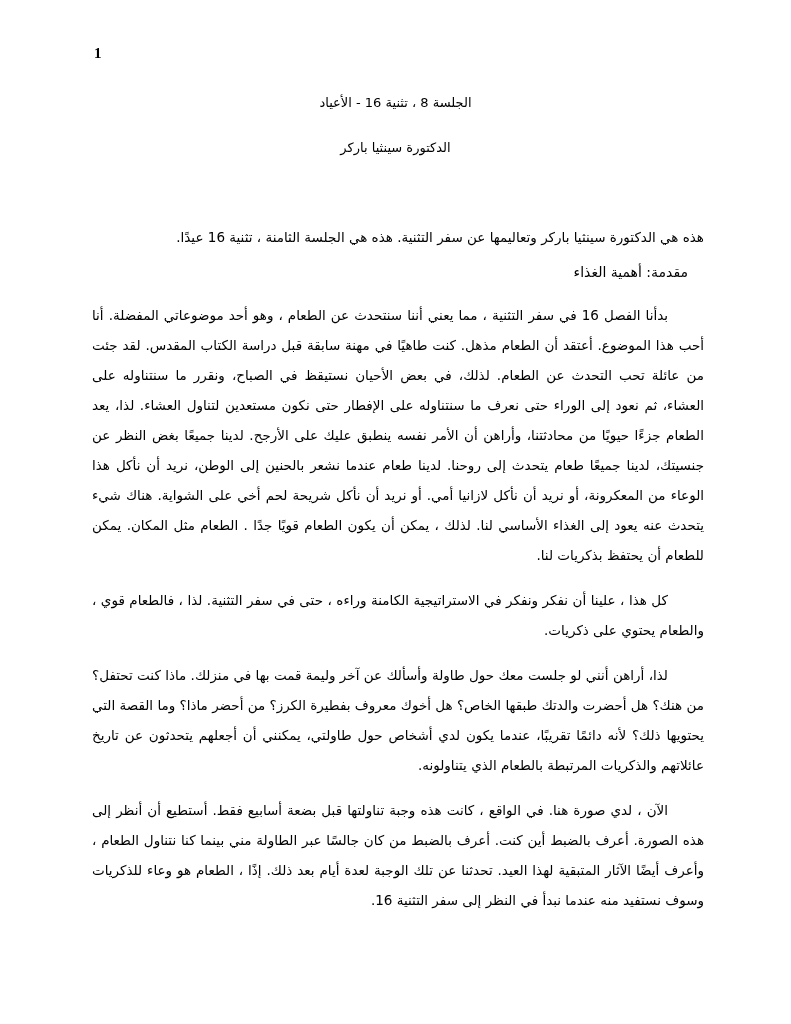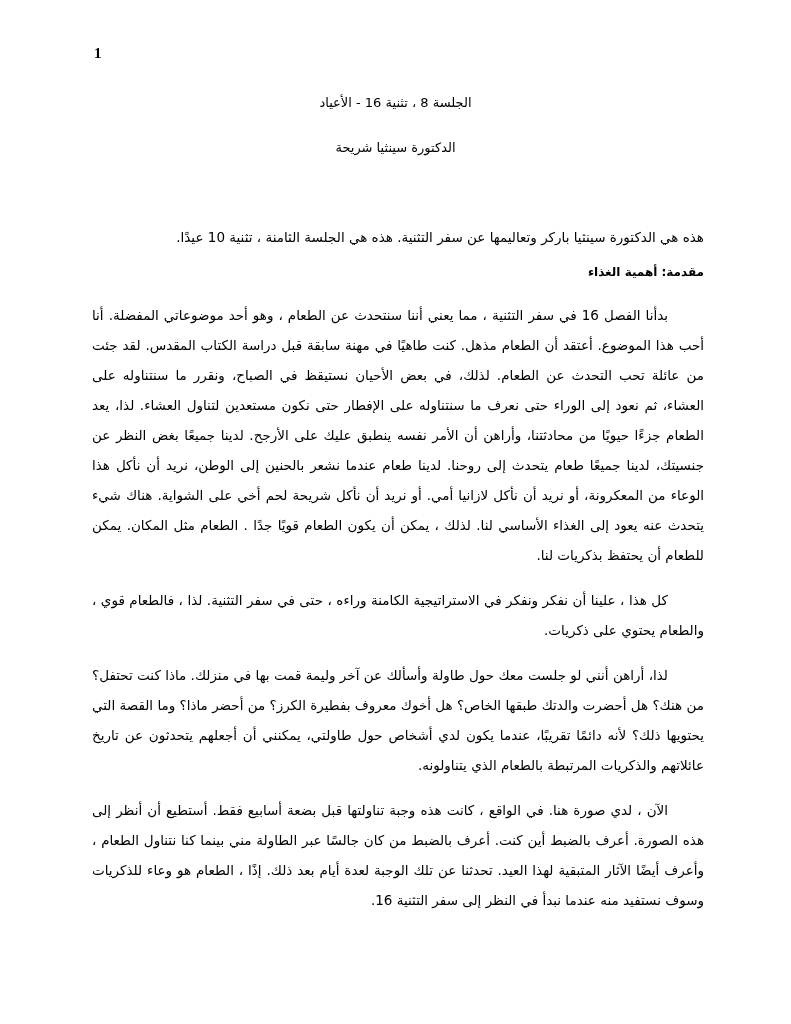--- a/index.html
+++ b/index.html
@@ -43,37 +43,37 @@
       font-size: 13.5px;
       line-height: 30px;
     }
     .content p {
       margin: 0 0 15px 0;
     }
     .content p.indent {
       text-indent: 36px;
     }
     .content h2 {
-      font-size: 12px;
-      font-weight: bold;
-      margin: 0 0 13px 0;
+      font-size: 14px;
+      font-weight: normal;
+      margin: 0 16px 13px 0;
       line-height: 30px;
     }
     .intro-line {
       margin-bottom: 5px !important;
     }
   </style>
 </head>
 <body>
 
 <div class="page-number">1</div>
 
 <div class="title session">الجلسة 8 ، تثنية 16 - الأعياد</div>
-<div class="title author">الدكتورة سينثيا شريحة</div>
+<div class="title author">الدكتورة سينثيا باركر</div>
 
 <div class="content">
-  <p class="intro-line">هذه هي الدكتورة سينثيا باركر وتعاليمها عن سفر التثنية. هذه هي الجلسة الثامنة ، تثنية 10 عيدًا.</p>
+  <p class="intro-line">هذه هي الدكتورة سينثيا باركر وتعاليمها عن سفر التثنية. هذه هي الجلسة الثامنة ، تثنية 16 عيدًا.</p>
   <h2>مقدمة: أهمية الغذاء</h2>
   <p class="indent">بدأنا الفصل 16 في سفر التثنية ، مما يعني أننا سنتحدث عن الطعام ، وهو أحد موضوعاتي المفضلة. أنا أحب هذا الموضوع. أعتقد أن الطعام مذهل. كنت طاهيًا في مهنة سابقة قبل دراسة الكتاب المقدس. لقد جئت من عائلة تحب التحدث عن الطعام. لذلك، في بعض الأحيان نستيقظ في الصباح، ونقرر ما سنتناوله على العشاء، ثم نعود إلى الوراء حتى نعرف ما سنتناوله على الإفطار حتى نكون مستعدين لتناول العشاء. لذا، يعد الطعام جزءًا حيويًا من محادثتنا، وأراهن أن الأمر نفسه ينطبق عليك على الأرجح. لدينا جميعًا بغض النظر عن جنسيتك، لدينا جميعًا طعام يتحدث إلى روحنا. لدينا طعام عندما نشعر بالحنين إلى الوطن، نريد أن نأكل هذا الوعاء من المعكرونة، أو نريد أن نأكل لازانيا أمي. أو نريد أن نأكل شريحة لحم أخي على الشواية. هناك شيء يتحدث عنه يعود إلى الغذاء الأساسي لنا. لذلك ، يمكن أن يكون الطعام قويًا جدًا . الطعام مثل المكان. يمكن للطعام أن يحتفظ بذكريات لنا.</p>
   <p class="indent">كل هذا ، علينا أن نفكر ونفكر في الاستراتيجية الكامنة وراءه ، حتى في سفر التثنية. لذا ، فالطعام قوي ، والطعام يحتوي على ذكريات.</p>
   <p class="indent">لذا، أراهن أنني لو جلست معك حول طاولة وأسألك عن آخر وليمة قمت بها في منزلك. ماذا كنت تحتفل؟ من هنك؟ هل أحضرت والدتك طبقها الخاص؟ هل أخوك معروف بفطيرة الكرز؟ من أحضر ماذا؟ وما القصة التي يحتويها ذلك؟ لأنه دائمًا تقريبًا، عندما يكون لدي أشخاص حول طاولتي، يمكنني أن أجعلهم يتحدثون عن تاريخ عائلاتهم والذكريات المرتبطة بالطعام الذي يتناولونه.</p>
   <p class="indent">الآن ، لدي صورة هنا. في الواقع ، كانت هذه وجبة تناولتها قبل بضعة أسابيع فقط. أستطيع أن أنظر إلى هذه الصورة. أعرف بالضبط أين كنت. أعرف بالضبط من كان جالسًا عبر الطاولة مني بينما كنا نتناول الطعام ، وأعرف أيضًا الآثار المتبقية لهذا العيد. تحدثنا عن تلك الوجبة لعدة أيام بعد ذلك. إذًا ، الطعام هو وعاء للذكريات وسوف نستفيد منه عندما نبدأ في النظر إلى سفر التثنية 16.</p>
 </div>
 
 </body></html>

